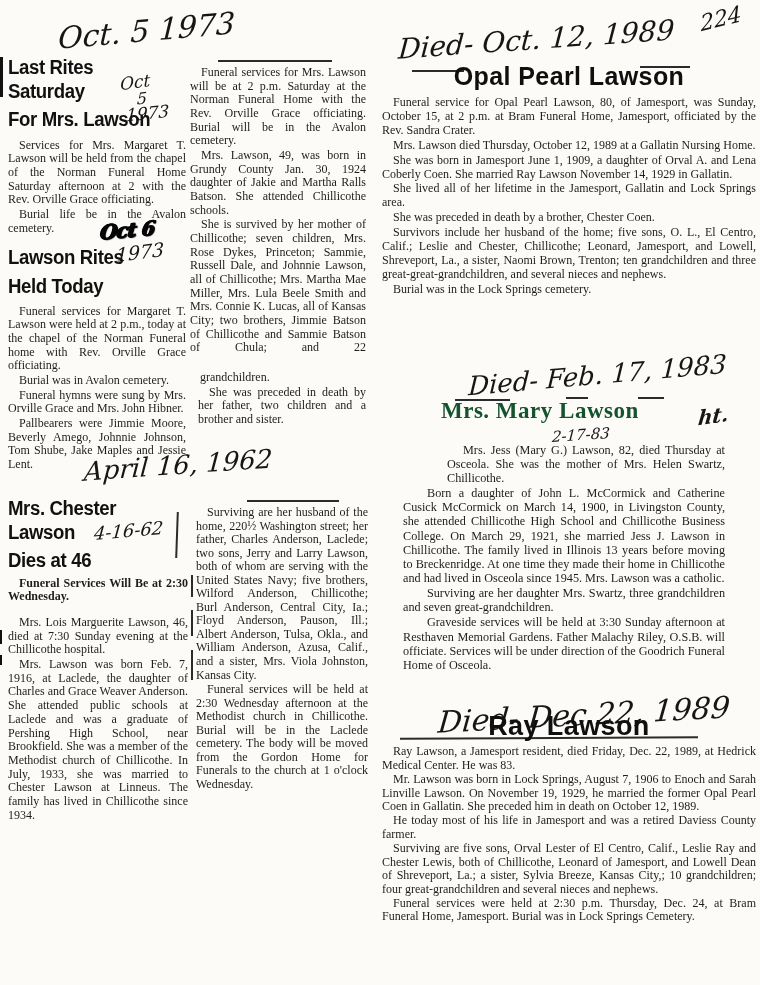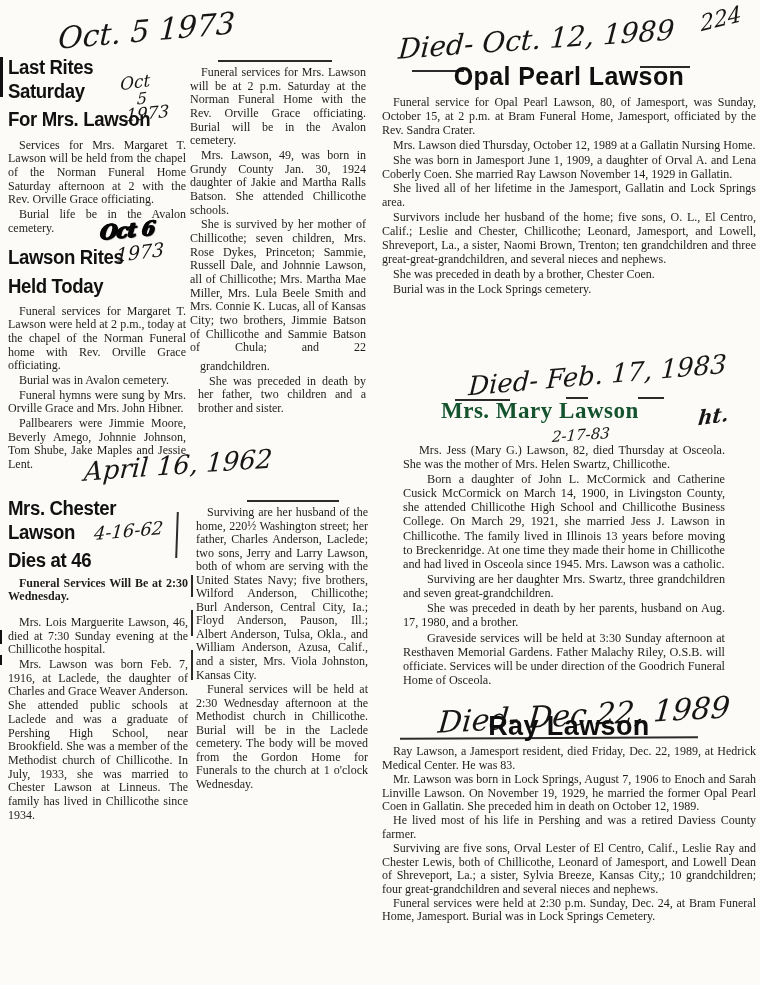--- a/index.html
+++ b/index.html
@@ -80,51 +80,50 @@
   </div>
 
   <div class="hw hw-heavy" style="left:100px;top:220px;font-size:20px;letter-spacing:-1px;transform:rotate(-5deg) skewX(-10deg);">Oct 6</div>
   <div class="hw" style="left:116px;top:243px;font-size:19px;transform:rotate(-7deg) skewX(-8deg);">1973</div>
 
   <div class="rule" style="left:218px;top:60px;width:114px;height:2px;"></div>
   <div class="news" style="left:190px;top:66px;width:176px;">
     <p>Funeral services for Mrs. Lawson will be at 2 p.m. Saturday at the Norman Funeral Home with the Rev. Orville Grace officiating. Burial will be in the Avalon cemetery.</p>
     <p>Mrs. Lawson, 49, was born in Grundy County Jan. 30, 1924 daughter of Jakie and Martha Ralls Batson. She attended Chillicothe schools.</p>
     <p class="force-just">She is survived by her mother of Chillicothe; seven children, Mrs. Rose Dykes, Princeton; Sammie, Russell Dale, and Johnnie Lawson, all of Chillicothe; Mrs. Martha Mae Miller, Mrs. Lula Beele Smith and Mrs. Connie K. Lucas, all of Kansas City; two brothers, Jimmie Batson of Chillicothe and Sammie Batson of Chula; and 22</p>
-    <p class="no-indent" style="margin-top:5px;padding-left:8px;">grandchildren.</p>
+    <p class="no-indent" style="margin-top:16px;padding-left:8px;">grandchildren.</p>
     <p style="padding-left:8px;">She was preceded in death by her father, two children and a brother and sister.</p>
   </div>
 
   <div class="hw" style="left:398px;top:26px;font-size:28px;transform:rotate(-4deg) skewX(-8deg);">Died- Oct. 12, 1989</div>
   <div class="rule" style="left:412px;top:70px;width:52px;height:2px;"></div>
   <div class="rule" style="left:640px;top:66px;width:50px;height:2px;"></div>
 
   <div class="news" style="left:382px;top:62px;width:374px;line-height:1.16;">
     <div class="h-sans-center">Opal Pearl Lawson</div>
     <p>Funeral service for Opal Pearl Lawson, 80, of Jamesport, was Sunday, October 15, at 2 p.m. at Bram Funeral Home, Jamesport, officiated by the Rev. Sandra Crater.</p>
     <p>Mrs. Lawson died Thursday, October 12, 1989 at a Gallatin Nursing Home.</p>
     <p>She was born in Jamesport June 1, 1909, a daughter of Orval A. and Lena Coberly Coen. She married Ray Lawson November 14, 1929 in Gallatin.</p>
     <p>She lived all of her lifetime in the Jamesport, Gallatin and Lock Springs area.</p>
+    <p>She was preceded in death by a brother, Chester Coen.</p>
     <p>Survivors include her husband of the home; five sons, O. L., El Centro, Calif.; Leslie and Chester, Chillicothe; Leonard, Jamesport, and Lowell, Shreveport, La., a sister, Naomi Brown, Trenton; ten grandchildren and three great-great-grandchildren, and several nieces and nephews.</p>
-    <p>She was preceded in death by a brother, Chester Coen.</p>
     <p>Burial was in the Lock Springs cemetery.</p>
   </div>
 
   <div class="hw" style="left:468px;top:362px;font-size:26px;transform:rotate(-5deg) skewX(-8deg);">Died- Feb. 17, 1983</div>
   <div class="rule" style="left:455px;top:399px;width:55px;height:2px;"></div>
   <div class="rule" style="left:566px;top:397px;width:22px;height:2px;"></div>
   <div class="rule" style="left:638px;top:397px;width:26px;height:2px;"></div>
 
   <div class="news" style="left:403px;top:398px;width:322px;line-height:1.16;font-size:12.2px;">
     <div class="h-serif" style="margin-left:38px;">Mrs. Mary Lawson</div>
     <div style="height:18px;"></div>
-    <p style="text-indent:16px;">Mrs. Jess (Mary G.) Lawson, 82, died Thursday at Osceola. She was the mother of Mrs. Helen Swartz, Chillicothe.</p>
+    <p style="text-indent:16px;margin-left:44px;">Mrs. Jess (Mary G.) Lawson, 82, died Thursday at Osceola. She was the mother of Mrs. Helen Swartz, Chillicothe.</p>
     <p style="text-indent:24px;">Born a daughter of John L. McCormick and Catherine Cusick McCormick on March 14, 1900, in Livingston County, she attended Chillicothe High School and Chillicothe Business College. On March 29, 1921, she married Jess J. Lawson in Chillicothe. The family lived in Illinois 13 years before moving to Breckenridge. At one time they made their home in Chillicothe and had lived in Osceola since 1945. Mrs. Lawson was a catholic.</p>
     <p style="text-indent:24px;">Surviving are her daughter Mrs. Swartz, three grandchildren and seven great-grandchildren.</p>
-    <p style="text-indent:24px;">She was preceded in death by her parents, husband on Aug. 17, 1980, and a brother.</p>
     <p style="text-indent:24px;">Graveside services will be held at 3:30 Sunday afternoon at Resthaven Memorial Gardens. Father Malachy Riley, O.S.B. will officiate. Services will be under direction of the Goodrich Funeral Home of Osceola.</p>
   </div>
   <div class="hw" style="left:698px;top:406px;font-size:20px;font-weight:700;transform:rotate(-8deg) skewX(-14deg);">ht.</div>
   <div class="hw" style="left:552px;top:428px;font-size:15px;transform:rotate(-4deg) skewX(-8deg);">2-17-83</div>
 
   <div class="hw" style="left:84px;top:452px;font-size:26px;transform:rotate(-4deg) skewX(-8deg);">April 16, 1962</div>
 
   <div class="news" style="left:8px;top:497px;width:180px;">
     <div class="h-sans-left">Mrs. Chester Lawson</div>
     <div class="h-sans-left" style="margin-bottom:4px;">Dies at 46</div>
@@ -142,18 +141,18 @@
     <p>Funeral services will be held at 2:30 Wednesday afternoon at the Methodist church in Chillicothe. Burial will be in the Laclede cemetery. The body will be moved from the Gordon Home for Funerals to the church at 1 o'clock Wednesday.</p>
   </div>
 
   <div class="hw" style="left:438px;top:700px;font-size:30px;transform:rotate(-3deg) skewX(-8deg);">Died- Dec 22, 1989</div>
   <div class="rule" style="left:400px;top:737px;width:298px;height:2px;transform:rotate(-0.3deg);"></div>
 
   <div class="news" style="left:382px;top:711px;width:374px;line-height:1.12;">
     <div class="h-sans-center" style="font-size:27px;margin-bottom:4px;">Ray Lawson</div>
     <p>Ray Lawson, a Jamesport resident, died Friday, Dec. 22, 1989, at Hedrick Medical Center. He was 83.</p>
     <p>Mr. Lawson was born in Lock Springs, August 7, 1906 to Enoch and Sarah Linville Lawson. On November 19, 1929, he married the former Opal Pearl Coen in Gallatin. She preceded him in death on October 12, 1989.</p>
-    <p>He lived most of his life in Pershing and was a retired Daviess County farmer.</p>
+    <p>He today most of his life in Jamesport and was a retired Daviess County farmer.</p>
     <p>Surviving are five sons, Orval Lester of El Centro, Calif., Leslie Ray and Chester Lewis, both of Chillicothe, Leonard of Jamesport, and Lowell Dean of Shreveport, La.; a sister, Sylvia Breeze, Kansas City,; 10 grandchildren; four great-grandchildren and several nieces and nephews.</p>
-    <p>Funeral services were held at 2:30 p.m. Sunday, Dec. 24, at Bram Funeral Home, Jamesport. Burial was in Lock Springs Cemetery.</p>
+    <p>Funeral services were held at 2:30 p.m. Thursday, Dec. 24, at Bram Funeral Home, Jamesport. Burial was in Lock Springs Cemetery.</p>
   </div>
 
 </div>
 
 </body></html>

